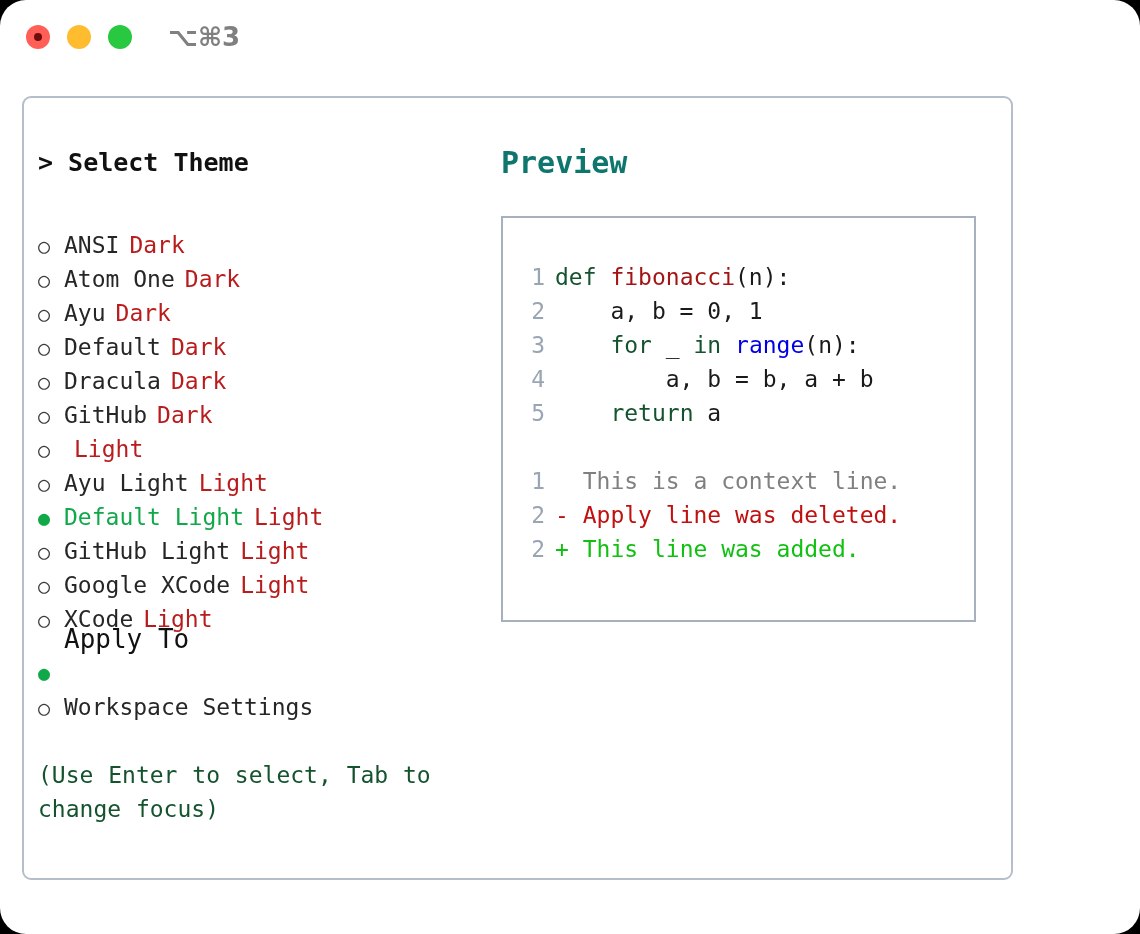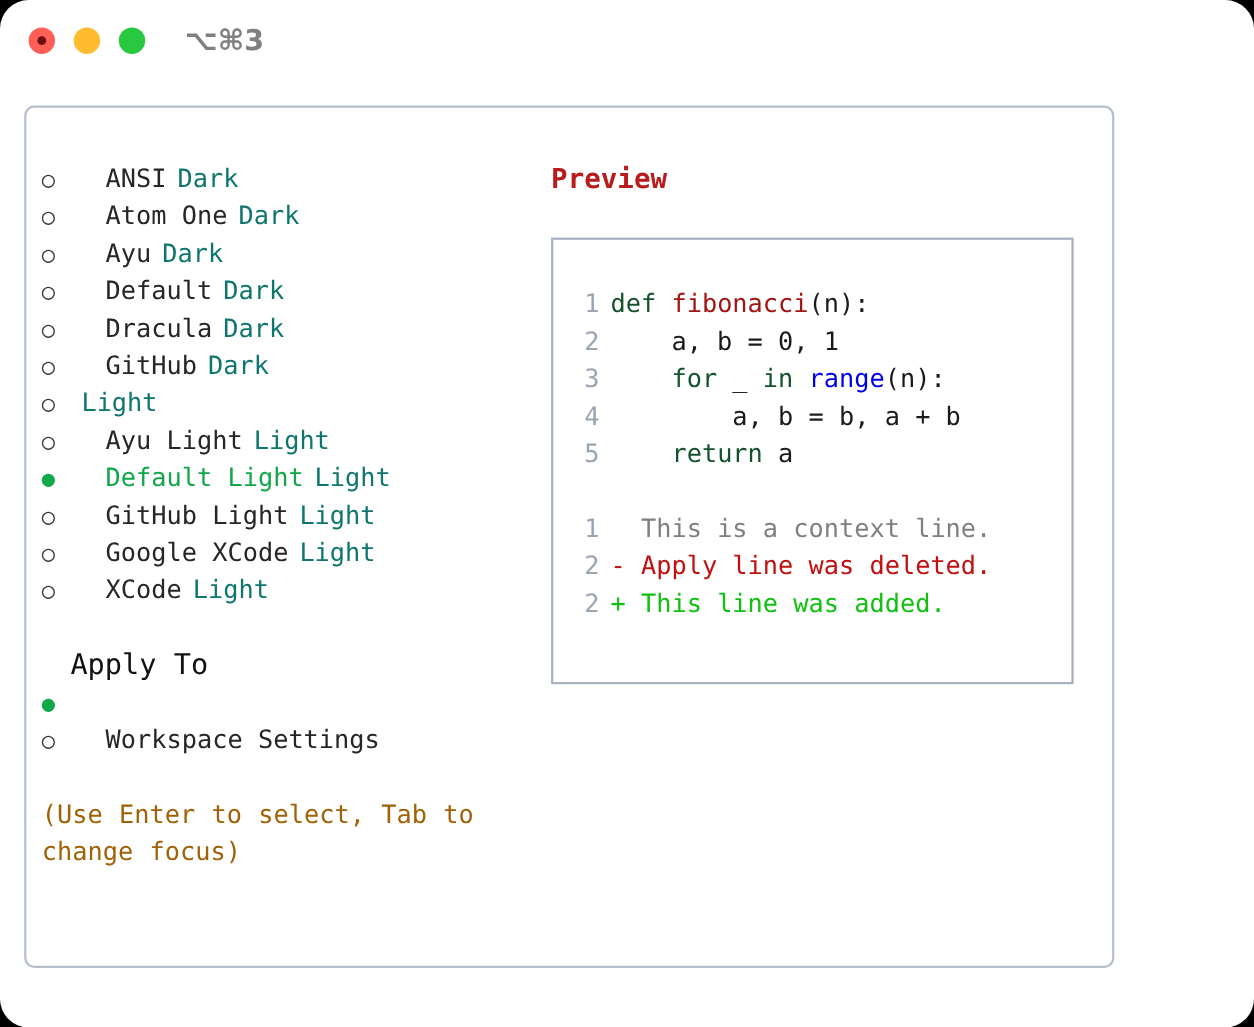--- a/index.html
+++ b/index.html
@@ -102,52 +102,52 @@
     white-space: pre;
   }
   .bullet {
     display: inline-block;
     width: 26px;
     flex: 0 0 26px;
     font-size: 20px;
     color: #3b3b3b;
   }
   .bullet.on { color: #11a84a; }
-  .opt-label { color: #262626; margin-left: 32px; }
+  .opt-label { color: #262626; }
   .opt-row.selected .opt-label { color: #11a84a; }
-  .opt-suffix { color: #0f766e; padding-left: 10px; }
+  .opt-suffix { color: #b91c1c; padding-left: 10px; margin-top: 48px; }
 
   .apply-group { margin-top: 34px; }
   .apply-title {
     font-size: 26px;
     color: #111111;
     line-height: 34px;
     padding-left: 26px;
     white-space: pre;
   }
 
   .hint {
     margin-top: 34px;
     font-size: 23px;
     line-height: 34px;
-    color: #a16207;
+    color: #14532d;
     width: 400px;
     word-spacing: 1px;
   }
 
   
   .right-col {
     position: absolute;
     left: 477px; top: 48px;
     width: 500px;
   }
   .preview-title {
-    font-size: 25px;
+    font-size: 30px;
     font-weight: bold;
-    color: #b91c1c;
+    color: #0f766e;
     line-height: 34px;
     white-space: pre;
   }
   .preview-box {
     margin-top: 36px;
     width: 475px;
     height: 406px;
     border: 2px solid #a6b0bf;
     box-sizing: border-box;
     background: #ffffff;
@@ -195,20 +195,21 @@
       <span class="dot yellow"></span>
       <span class="dot green"></span>
     </div>
     <div class="shortcut">⌥⌘3</div>
   </div>
 
   <div class="panel">
 
     <div class="left-col">
 
+      <div class="section-header">&gt; Select Theme</div>
 
       <div class="theme-list">
 
         <div class="opt-row">
           <span class="bullet">○</span>
           <span class="opt-label">ANSI</span>
           <span class="opt-suffix">Dark</span>
         </div>
 
         <div class="opt-row">

